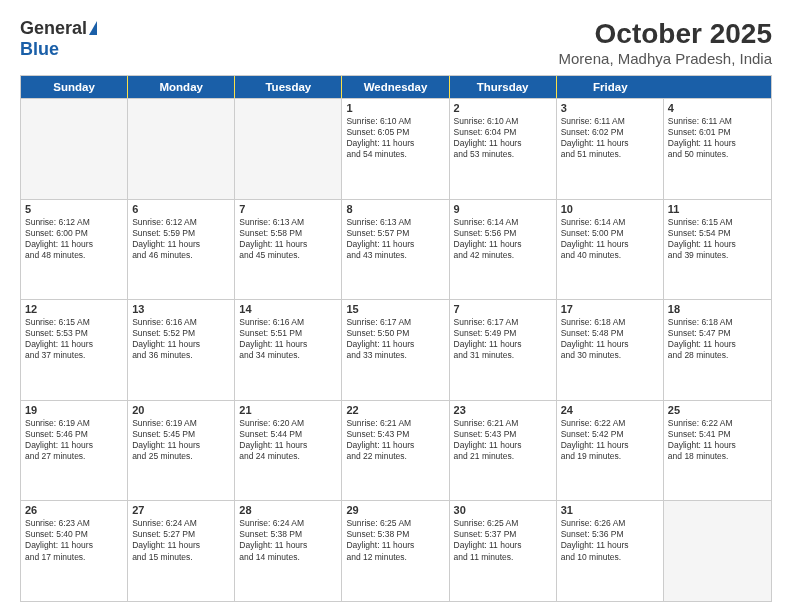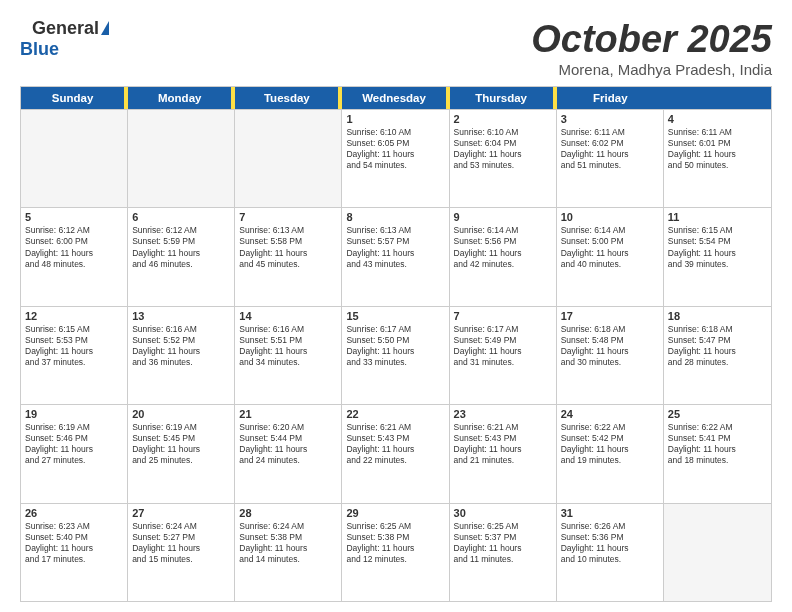--- a/index.html
+++ b/index.html
@@ -24,21 +24,20 @@
       margin-bottom: 8px;
     }
     .logo {
       display: flex;
       flex-direction: column;
       align-items: flex-start;
     }
     .logo-text {
       display: flex;
       align-items: center;
-      margin-left: 12px;
     }
     .logo-general {
       font-size: 18px;
       font-weight: bold;
       color: #333;
     }
     .logo-blue {
       font-size: 18px;
       font-weight: bold;
       color: #1a5fa8;
@@ -48,24 +47,23 @@
       height: 0;
       border-left: 8px solid transparent;
       border-bottom: 14px solid #1a5fa8;
       margin-left: 2px;
       margin-bottom: 2px;
     }
     .title-block {
       text-align: right;
     }
     .main-title {
-      font-size: 38px;
-      font-weight: bold;
-      color: #333;
-      font-style: italic;
+      font-size: 28px;
+      font-weight: bold;
+      color: #333;
     }
     .subtitle {
       font-size: 15px;
       color: #555;
     }
     .calendar {
       flex: 1;
       display: flex;
       flex-direction: column;
       border: 1px solid #ccc;
@@ -74,21 +72,21 @@
       display: grid;
       grid-template-columns: repeat(7, 1fr);
       background: #1a5fa8;
     }
     .cal-header-cell {
       color: #fff;
       font-size: 11.5px;
       font-weight: bold;
       padding: 5px 4px;
       text-align: center;
-      border-right: 4px solid #fde047;
+      border-right: 1px solid #fde047;
     }
     .cal-header-cell:last-child {
       border-right: none;
     }
     .cal-body {
       flex: 1;
       display: flex;
       flex-direction: column;
     }
     .cal-row {

